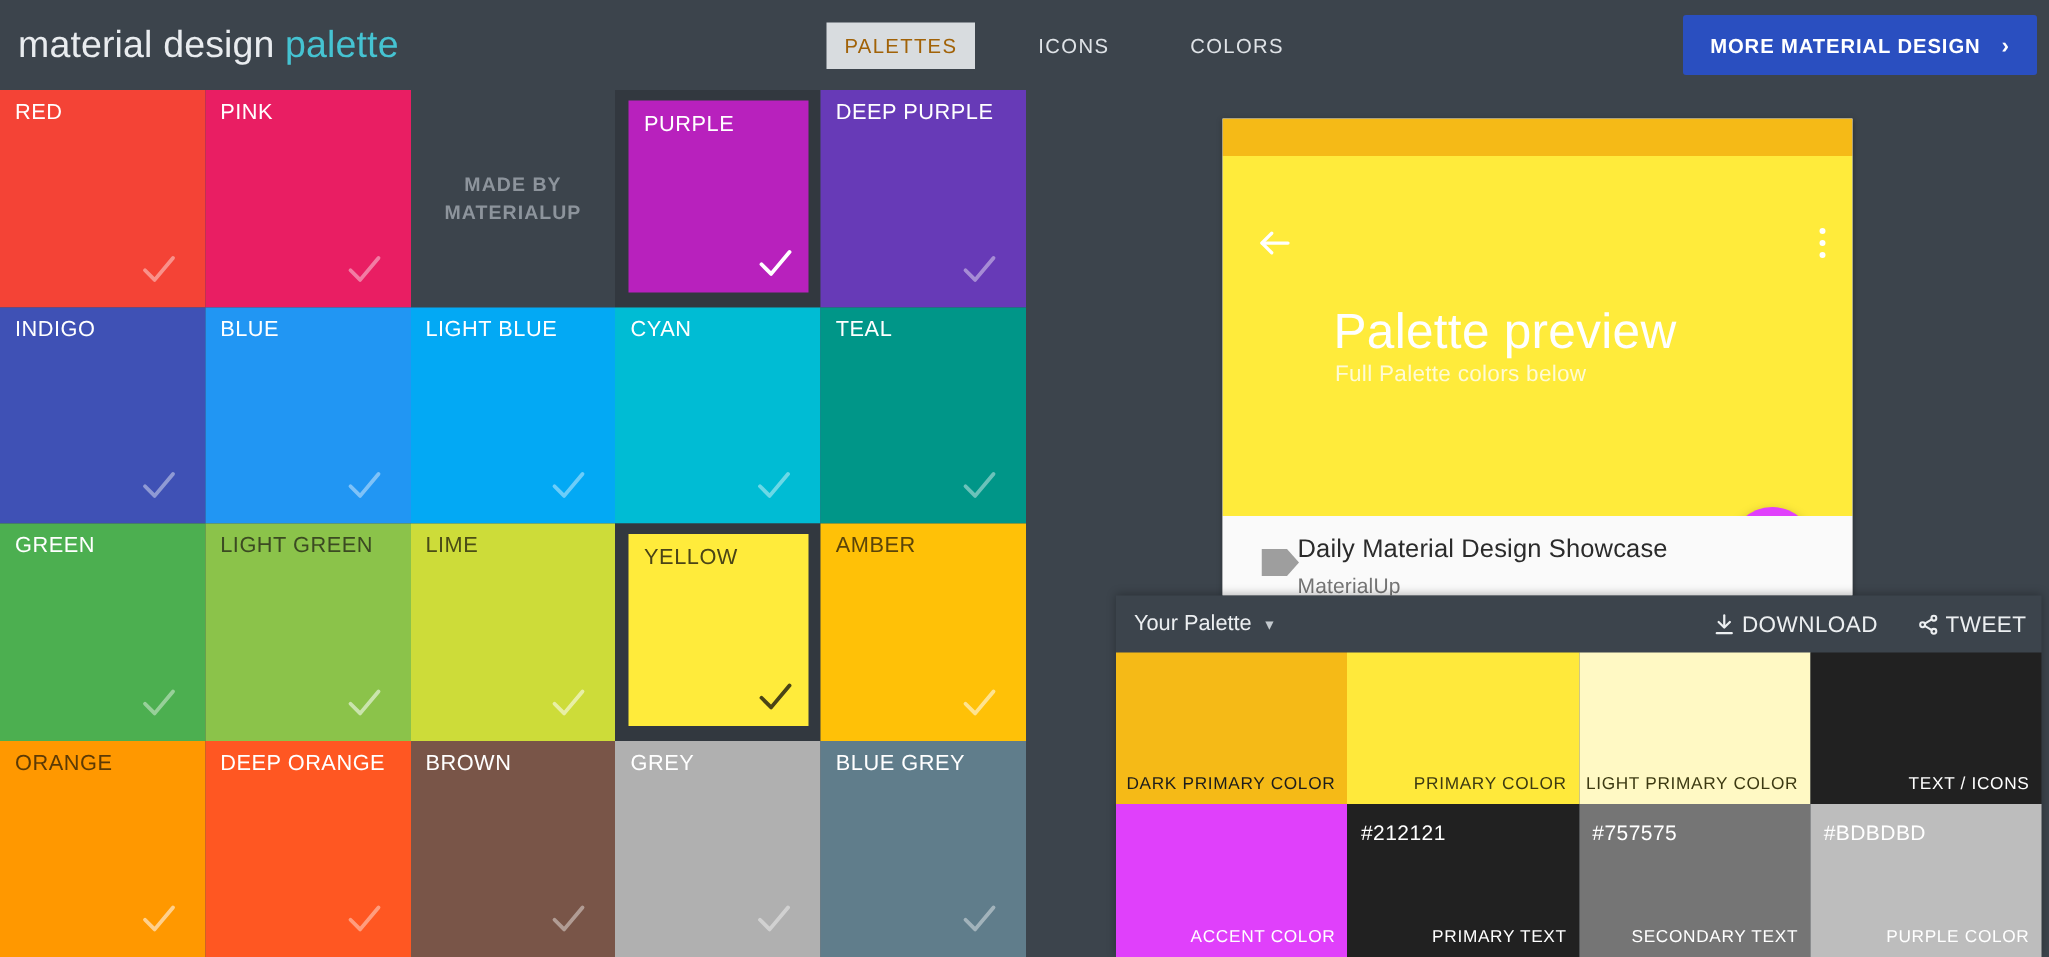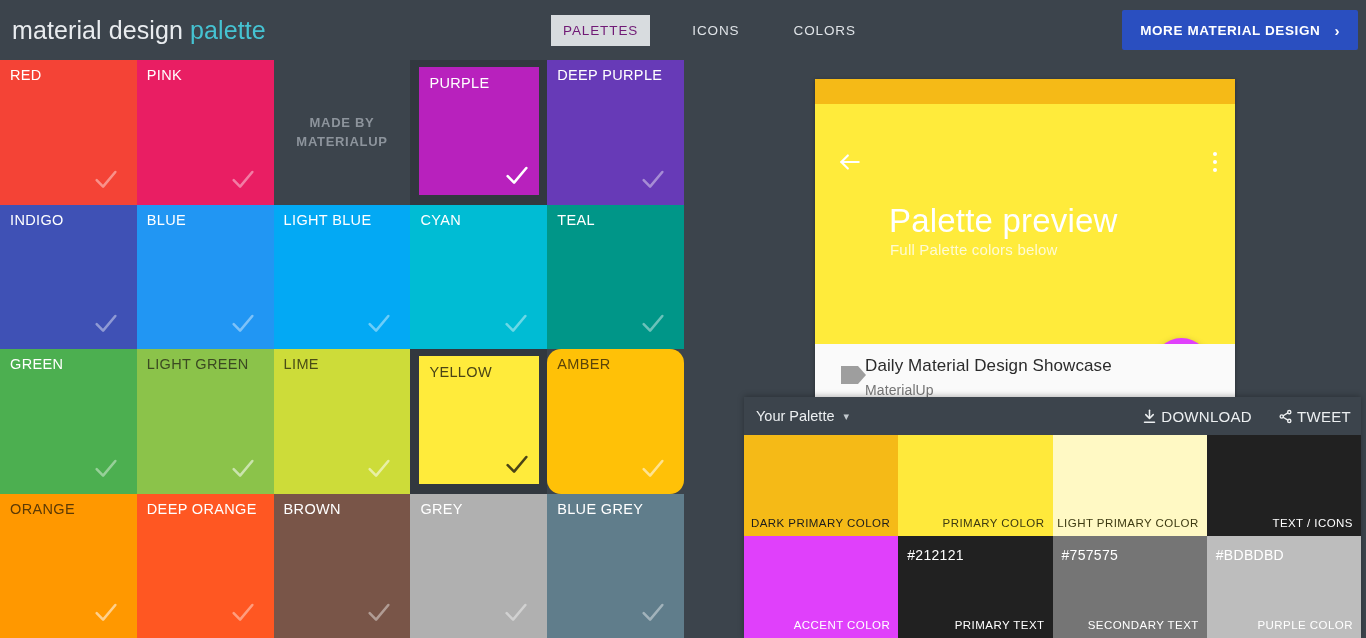--- a/index.html
+++ b/index.html
@@ -30,21 +30,21 @@
   #navtabs {
     position: absolute; left: 551px; top: 0; height: 60px;
     display: flex; align-items: center; gap: 0px;
   }
   .navtab {
     font-size: 13.5px; font-weight: 500; letter-spacing: .9px;
     color: #dfe3e7; padding: 8px 12px; cursor: pointer;
     background: transparent; border: none; white-space: nowrap;
     font-family: "Liberation Sans", sans-serif;
   }
-  .navtab.active { background: #d8dcdf; color: #701a75; }
+  .navtab.active { background: #d8dcdf; color: #a16207; }
   .navtab.spaced { margin-left: 30px; }
 
   #morebtn {
     position: absolute; right: 8px; top: 10px;
     height: 40px; padding: 0 18px;
     background: #2a4fc0; color: #fff;
     display: flex; align-items: center; gap: 14px;
     font-size: 13.5px; font-weight: bold; letter-spacing: .6px;
     border: none; cursor: pointer; border-radius: 2px;
     font-family: "Liberation Sans", sans-serif;
@@ -304,21 +304,21 @@
     <div class="cell selected">
       <div class="inner" style="background: rgb(255, 235, 59);">
         <div class="label" style="color:#4a4416">YELLOW</div>
         <div class="tick">
           <svg viewBox="0 0 24 24" fill="none" stroke="#4a4416" stroke-width="2.2" stroke-linecap="round" stroke-linejoin="round">
             <polyline points="4,13 9.5,18.5 20,6"></polyline>
           </svg>
         </div>
       </div>
     </div>
-    <div class="cell" style="background: rgb(255, 193, 7); border-radius: 14px;">
+    <div class="cell" style="background: rgb(255, 193, 7);">
       <div class="label" style="color:#5b4409">AMBER</div>
       <div class="tick">
         <svg viewBox="0 0 24 24" fill="none" stroke="rgba(255,255,255,.55)" stroke-width="2.2" stroke-linecap="round" stroke-linejoin="round">
           <polyline points="4,13 9.5,18.5 20,6"></polyline>
         </svg>
       </div>
     </div>
     <div class="cell" style="background: rgb(255, 152, 0);">
       <div class="label" style="color:#5c3a05">ORANGE</div>
       <div class="tick">

